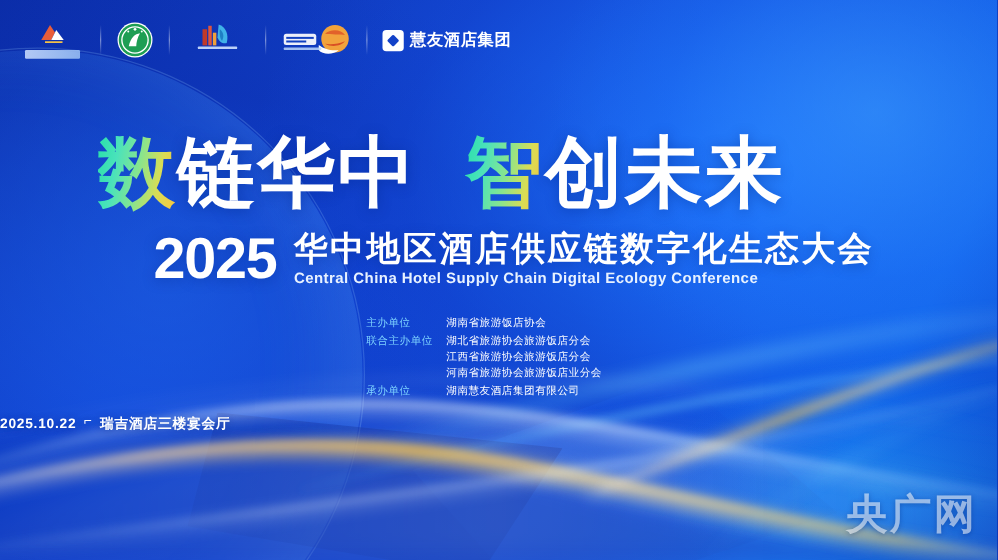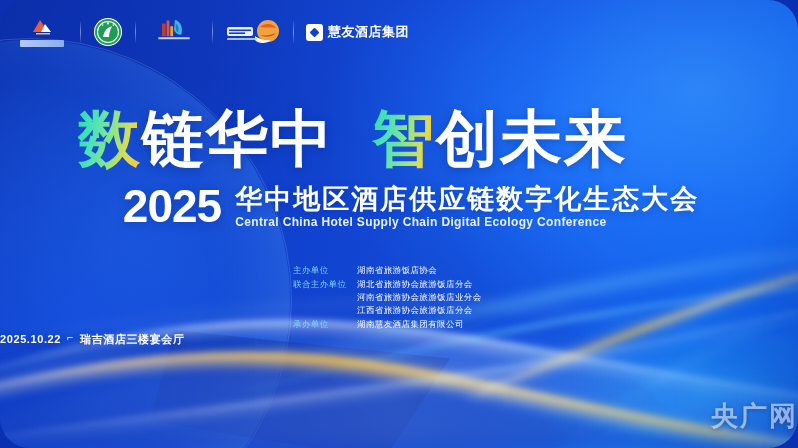--- a/index.html
+++ b/index.html
@@ -6,21 +6,20 @@
   * { margin:0; padding:0; box-sizing:border-box; }
   html,body { width:798px; height:448px; overflow:hidden; background:#0a2fb0; }
   body { font-family:"Liberation Sans","DejaVu Sans",sans-serif; }
 
   .stage {
     position:relative; width:798px; height:448px; overflow:hidden;
     background:
       radial-gradient(ellipse 520px 380px at 76% 30%, rgba(30,120,255,0.85) 0%, rgba(20,80,230,0.25) 55%, rgba(0,0,0,0) 78%),
       radial-gradient(ellipse 640px 440px at 12% 74%, rgba(16,70,220,0.80) 0%, rgba(10,45,175,0.30) 60%, rgba(0,0,0,0) 82%),
       linear-gradient(118deg, #0b2da8 0%, #0f39bd 22%, #1346cf 45%, #1558e0 66%, #1168e8 84%, #0d49c6 100%);
-    border-radius: 30px;
   }
 
   
   .bg-glow-top {
     position:absolute; left:440px; top:-120px; width:520px; height:420px;
     background:radial-gradient(ellipse at center, rgba(70,170,255,0.42) 0%, rgba(40,130,255,0.16) 45%, rgba(0,0,0,0) 72%);
     pointer-events:none;
   }
   .bg-globe {
     position:absolute; left:-230px; top:40px; width:520px; height:520px;
@@ -130,21 +129,21 @@
     letter-spacing:2px; white-space:nowrap;
     text-shadow:0 2px 9px rgba(0,40,140,0.40);
   }
   .en-name {
     color:#e8f2ff; font-size:12px; font-weight:bold; line-height:1.1;
     letter-spacing:.35px; white-space:nowrap;
   }
 
   
   .orgs {
-    position:absolute; left:0; top:264px; width:798px;
+    position:absolute; left:0; top:252px; width:798px;
     display:flex; flex-direction:column; align-items:center;
     gap:1px;
   }
   .org-row { display:flex; align-items:flex-start; width:212px; }
   .org-label {
     color:#7fd4ff; font-size:8.5px; line-height:13px;
     width:64px; flex:0 0 64px; letter-spacing:.4px; white-space:nowrap;
   }
   .org-values { display:flex; flex-direction:column; }
   .org-value {
@@ -157,23 +156,23 @@
     position:absolute; left:0; top:331px; width:789px;
     text-align:left;
     color:#ffffff; font-size:11px; font-weight:bold; letter-spacing:.6px;
     white-space:nowrap;
     text-shadow:0 1px 6px rgba(0,30,120,0.45);
   }
   .datebar .sep { display:inline-block; margin:0 6px; vertical-align:2px; }
 
   
   .watermark {
-    position:absolute; right:0; bottom:14px;
+    position:absolute; right:16px; bottom:14px;
     color:rgba(255,255,255,0.55);
-    font-size:27px; font-weight:bold; letter-spacing:2px;
+    font-size:33px; font-weight:bold; letter-spacing:2px;
     text-shadow:0 1px 4px rgba(0,30,110,0.35);
     pointer-events:none;
     font-family:Liberation Mono, monospace;
   }
 </style>
 </head>
 <body>
 
 <div class="stage">
 
@@ -327,22 +326,22 @@
       <div class="org-label">主办单位</div>
       <div class="org-values">
         <div class="org-value">湖南省旅游饭店协会</div>
       </div>
     </div>
 
     <div class="org-row">
       <div class="org-label">联合主办单位</div>
       <div class="org-values">
         <div class="org-value">湖北省旅游协会旅游饭店分会</div>
+        <div class="org-value">江西省旅游协会旅游饭店分会</div>
         <div class="org-value">河南省旅游协会旅游饭店业分会</div>
-        <div class="org-value">江西省旅游协会旅游饭店分会</div>
       </div>
     </div>
 
     <div class="org-row">
       <div class="org-label">承办单位</div>
       <div class="org-values">
         <div class="org-value">湖南慧友酒店集团有限公司</div>
       </div>
     </div>
 

